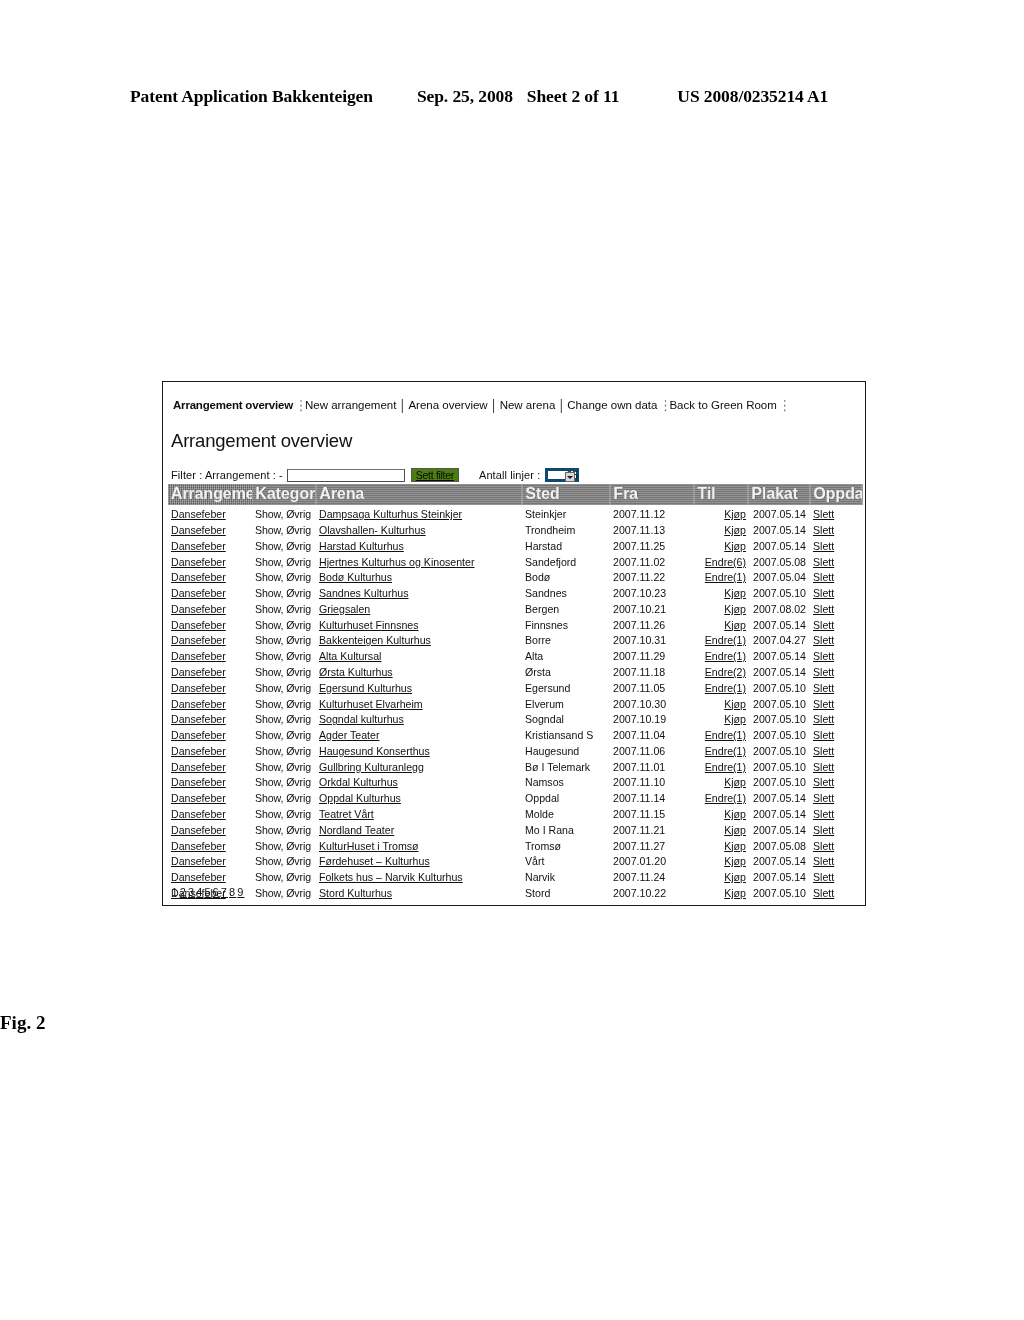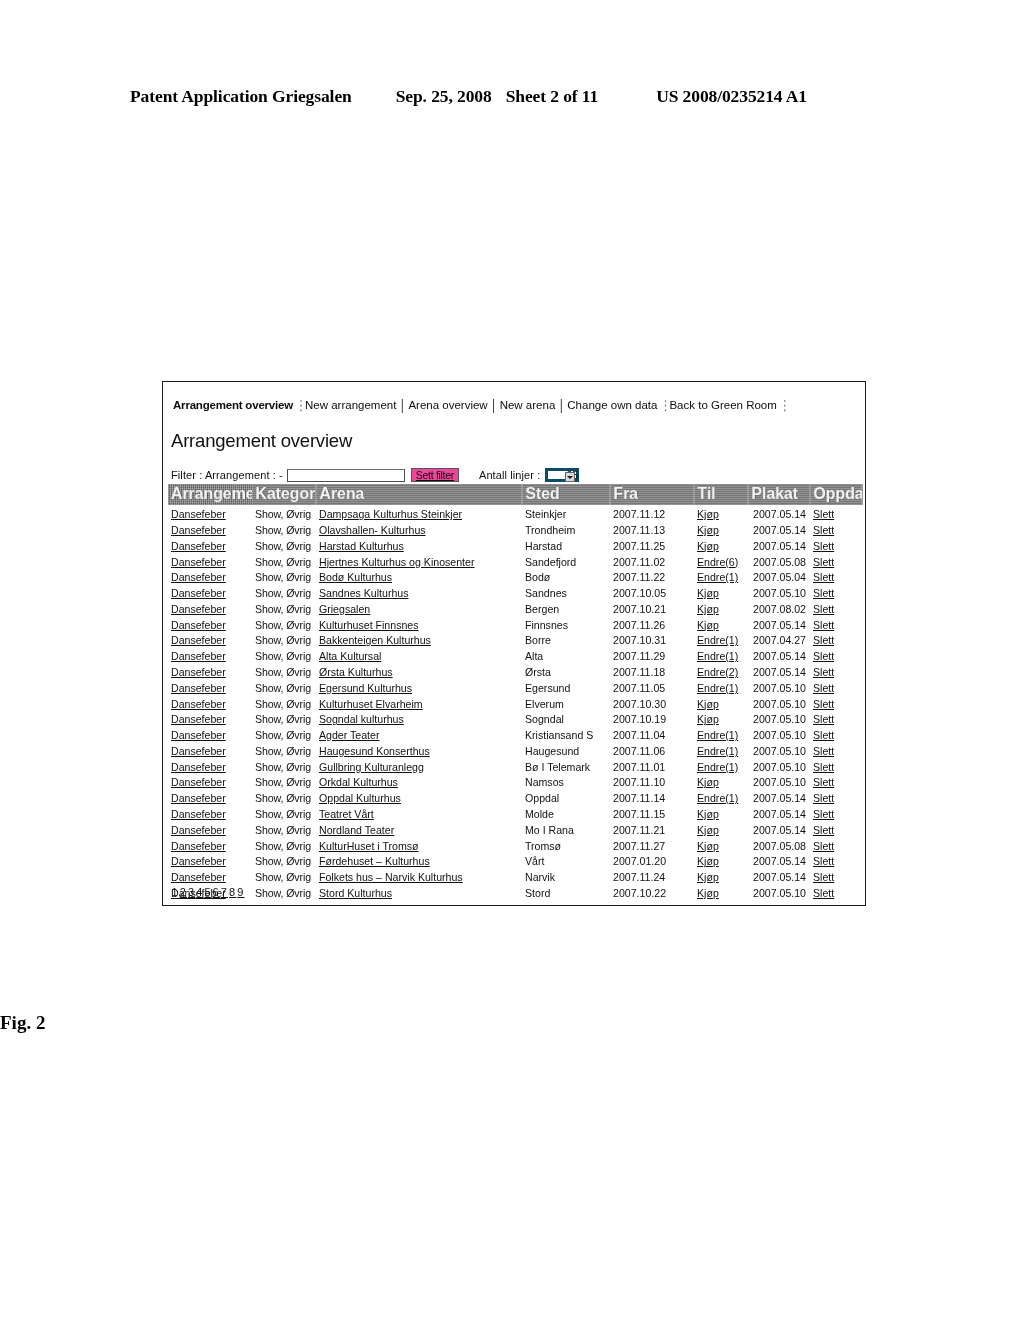--- a/index.html
+++ b/index.html
@@ -108,21 +108,21 @@
     box-sizing: border-box;
     font-family: "Liberation Sans", sans-serif;
     font-size: 10px;
     padding: 0 2px;
   }
   .sett-filter-btn {
     margin-left: 6px;
     height: 14px;
     padding: 0 4px;
     border: 1px solid #555;
-    background: #ec4899;
+    background: #4d7c0f;
     box-sizing: border-box;
     font-family: "Liberation Sans", sans-serif;
     font-size: 10.5px;
     line-height: 12px;
     letter-spacing: -0.3px;
     color: #0a0a0a;
     white-space: nowrap;
     text-decoration: underline;
   }
   .antall-label { margin-left: 20px; letter-spacing: 0.1px; }
@@ -205,21 +205,21 @@
   .col-plakat { width: 62px; }
   .col-opp    { width: 52px; }
 
   .link {
     text-decoration: underline;
     text-underline-offset: 1px;
     color: #111;
   }
   .cell-kat  { letter-spacing: -0.1px; }
   .cell-fra  { text-align: left; }
-  .cell-til  { text-align: left; }
+  .cell-til  { text-align: right; }
   .cell-opp  { text-align: center; }
 
   
   .pagination {
     position: absolute;
     left: 8px;
     top: 504px;
     font-size: 11px;
     letter-spacing: 1.1px;
     color: #111;
@@ -241,21 +241,21 @@
     text-align: left;
     font-family: "Liberation Serif", serif;
     font-weight: bold;
     font-size: 19px;
   }
 </style>
 </head>
 <body>
 
 <div class="patent-header">
-  <span class="ph-title">Patent Application Griegsalen</span>
+  <span class="ph-title">Patent Application Bakkenteigen</span>
   <span class="ph-date">Sep. 25, 2008</span>
   <span class="ph-sheet">Sheet 2 of 11</span>
   <span class="ph-docnum">US 2008/0235214 A1</span>
 </div>
 
 <div class="app-frame">
 
   <div class="nav-bar">
     <span class="nav-item current">Arrangement overview</span>
     <span class="nav-sep dotted">⋮</span>
@@ -358,21 +358,21 @@
           <td class="cell-fra"><span>2007.11.22</span></td>
           <td class="cell-til"><span class="link">Endre(1)</span></td>
           <td class="cell-opp"><span>2007.05.04</span></td>
           <td><span class="link">Slett</span></td>
         </tr>
         <tr>
           <td><span class="link">Dansefeber</span></td>
           <td class="cell-kat"><span>Show, Øvrig</span></td>
           <td><span class="link">Sandnes Kulturhus</span></td>
           <td><span>Sandnes</span></td>
-          <td class="cell-fra"><span>2007.10.05</span></td>
+          <td class="cell-fra"><span>2007.10.23</span></td>
           <td class="cell-til"><span class="link">Kjøp</span></td>
           <td class="cell-opp"><span>2007.05.10</span></td>
           <td><span class="link">Slett</span></td>
         </tr>
         <tr>
           <td><span class="link">Dansefeber</span></td>
           <td class="cell-kat"><span>Show, Øvrig</span></td>
           <td><span class="link">Griegsalen</span></td>
           <td><span>Bergen</span></td>
           <td class="cell-fra"><span>2007.10.21</span></td>

